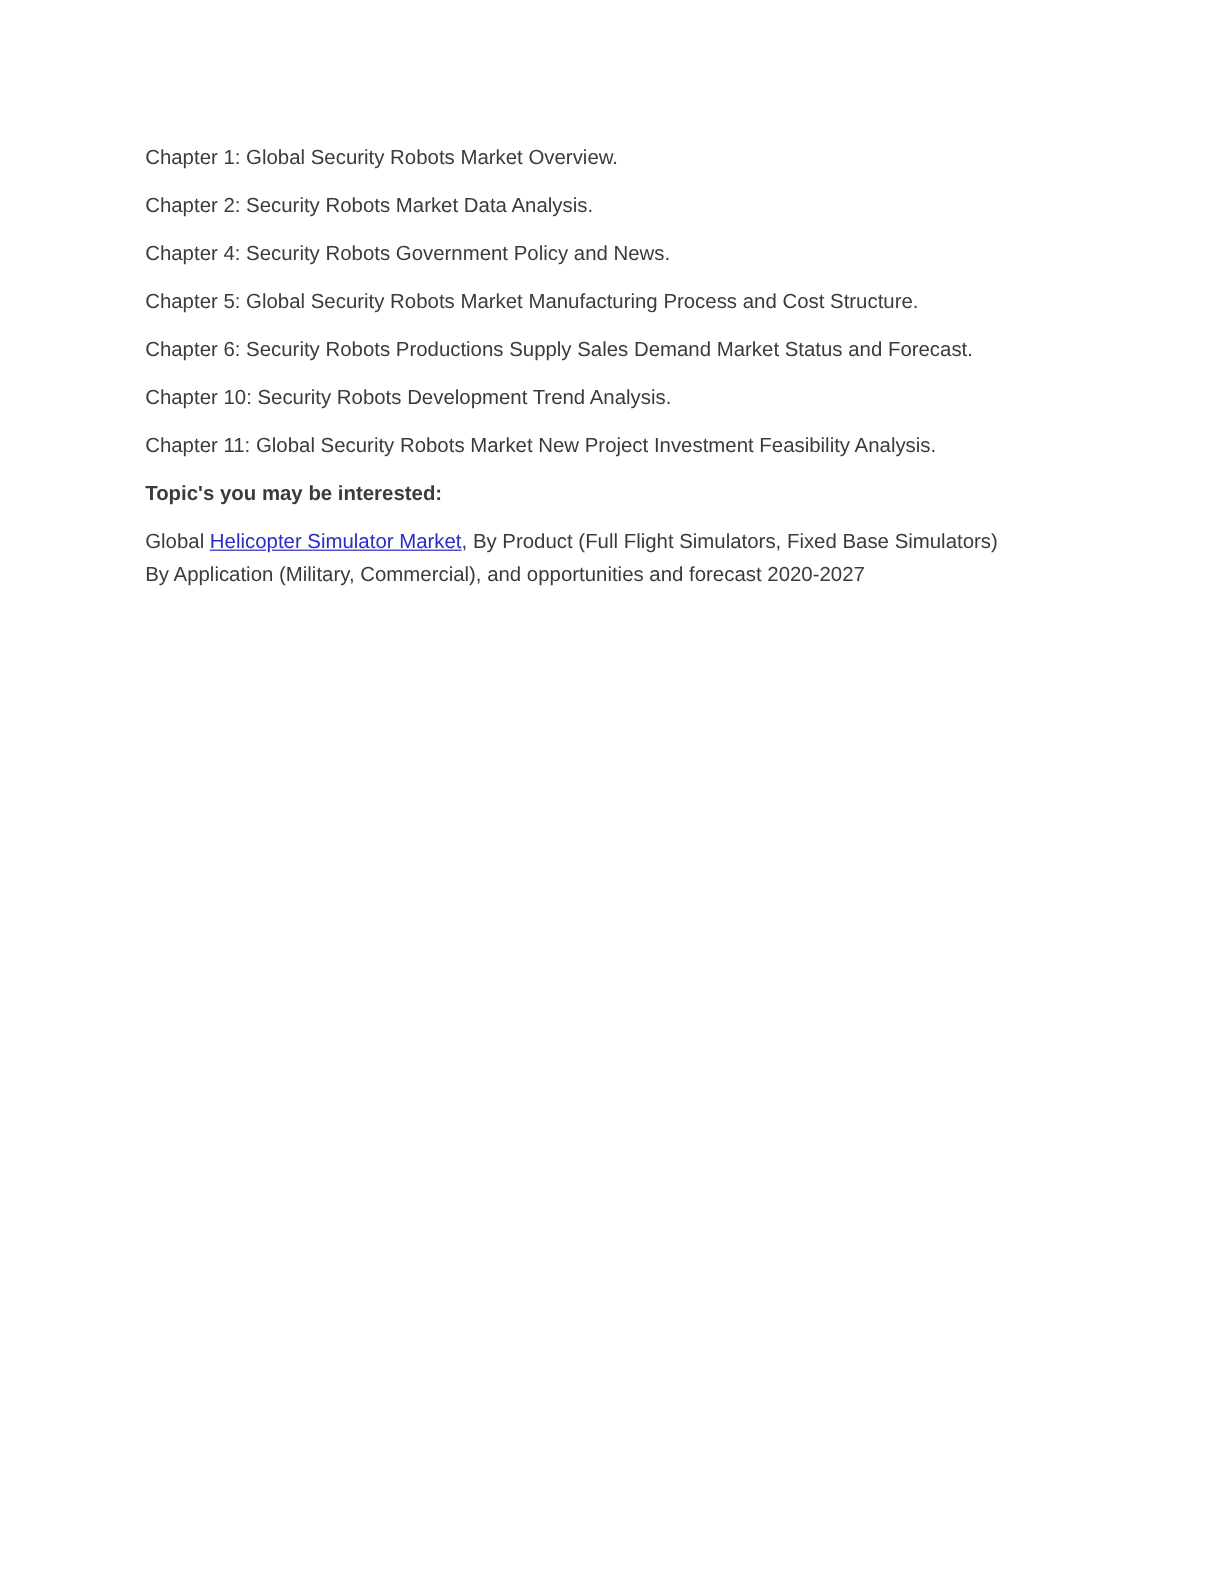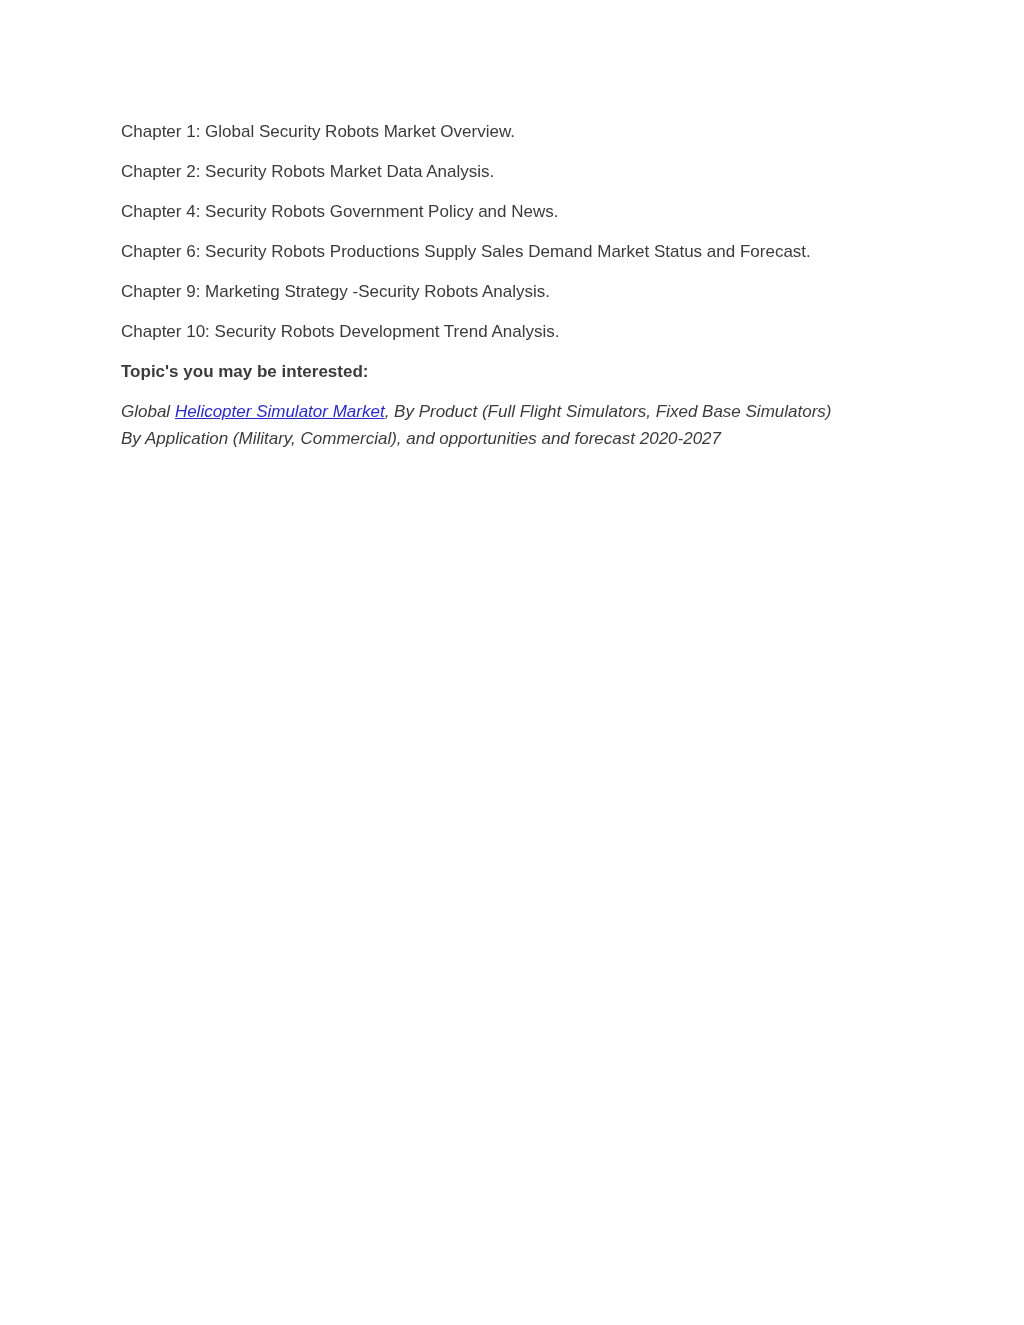--- a/index.html
+++ b/index.html
@@ -32,39 +32,39 @@
   }
   .chapter-line {
     margin-bottom: 13px;
     white-space: nowrap;
   }
   .topics-heading {
     font-weight: bold;
     margin-bottom: 13px;
   }
   .topic-paragraph {
-    font-style: italic;
   }
   a.doc-link {
     color: var(--link-color);
     text-decoration: underline;
     cursor: pointer;
   }
 </style>
 </head>
 <body>
 
 <div class="page">
   <div class="content">
 
     <p class="chapter-line">Chapter 1: Global Security Robots Market Overview.</p>
     <p class="chapter-line">Chapter 2: Security Robots Market Data Analysis.</p>
     <p class="chapter-line">Chapter 4: Security Robots Government Policy and News.</p>
+    <p class="chapter-line">Chapter 5: Global Security Robots Market Manufacturing Process and Cost Structure.</p>
     <p class="chapter-line">Chapter 6: Security Robots Productions Supply Sales Demand Market Status and Forecast.</p>
-    <p class="chapter-line">Chapter 9: Marketing Strategy -Security Robots Analysis.</p>
     <p class="chapter-line">Chapter 10: Security Robots Development Trend Analysis.</p>
+    <p class="chapter-line">Chapter 11: Global Security Robots Market New Project Investment Feasibility Analysis.</p>
 
     <p class="topics-heading">Topic's you may be interested:</p>
 
     <p class="topic-paragraph"><span>Global </span><a class="doc-link" href="#">Helicopter Simulator Market</a><span>, By Product (Full Flight Simulators, Fixed Base Simulators)</span><br><span>By Application (Military, Commercial), and opportunities and forecast 2020-2027</span></p>
 
   </div>
 </div>
 
 </body></html>

